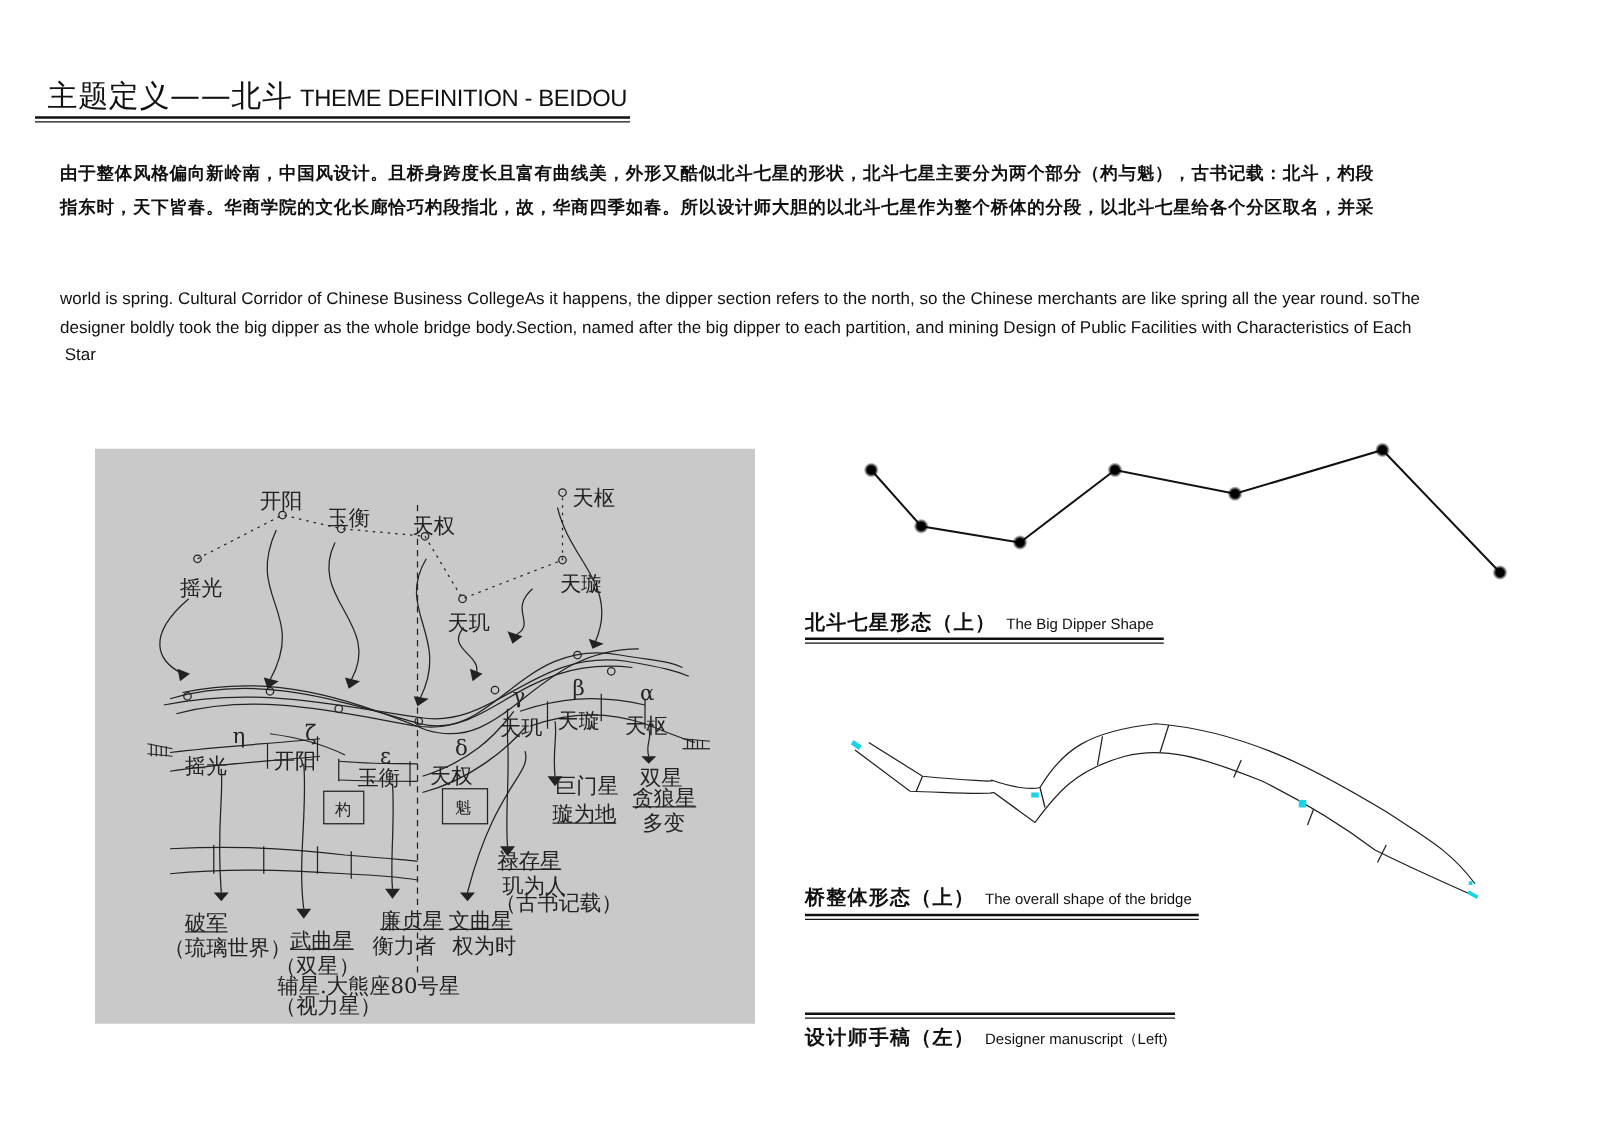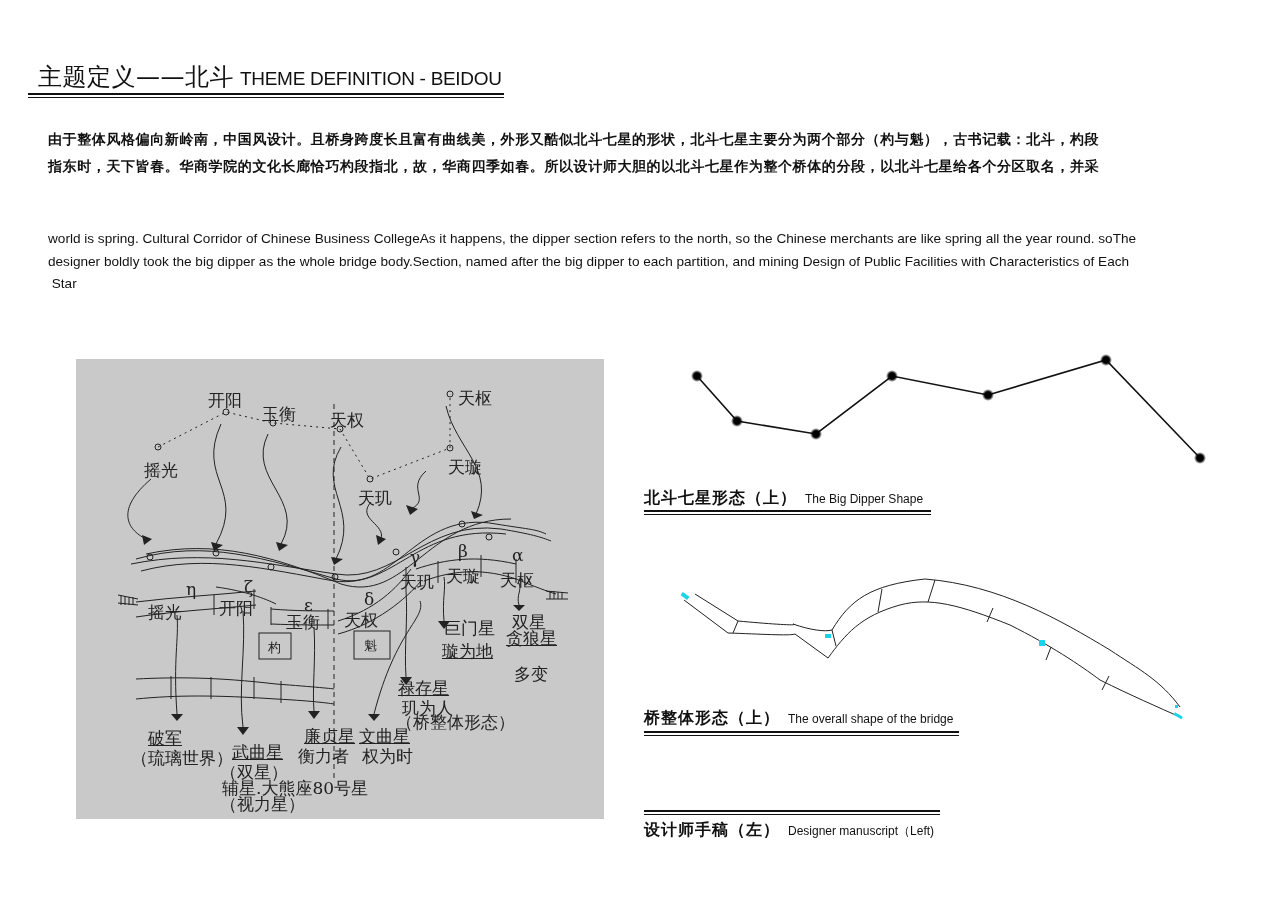--- a/index.html
+++ b/index.html
@@ -191,28 +191,28 @@
   <span class="sk-label" style="left:144px; top:434px;">（视力星）</span>
 
   <span class="sk-label" style="left:228px; top:366px; text-decoration:underline;">廉贞星</span>
   <span class="sk-label" style="left:222px; top:386px;">衡力者</span>
 
   <span class="sk-label" style="left:283px; top:366px; text-decoration:underline;">文曲星</span>
   <span class="sk-label" style="left:286px; top:386px;">权为时</span>
 
   <span class="sk-label" style="left:322px; top:318px; text-decoration:underline;font-family:Liberation Mono, monospace;">禄存星</span>
   <span class="sk-label" style="left:326px; top:338px;">玑为人</span>
-  <span class="sk-label" style="left:320px; top:352px;">（桥整体形态）</span>
+  <span class="sk-label" style="left:320px; top:352px;">（古书记载）</span>
 
   <span class="sk-label" style="left:366px; top:240px; text-decoration:underline;margin-top:41px;">璇为地</span>
   <span class="sk-label" style="left:368px; top:258px;">巨门星</span>
 
   <span class="sk-label" style="left:436px; top:252px;">双星</span>
   <span class="sk-label" style="left:430px; top:268px; text-decoration:underline;">贪狼星</span>
-  <span class="sk-label" style="left:438px; top:288px;margin-top:16px;">多变</span>
+  <span class="sk-label" style="left:438px; top:288px;">多变</span>
 </div>
 
 <svg class="abs star-svg" width="540" height="130" viewBox="680 345 540 130">
   <defs>
     <radialGradient id="starglow">
       <stop offset="0%" stop-color="#000"></stop>
       <stop offset="55%" stop-color="#000"></stop>
       <stop offset="100%" stop-color="#000" stop-opacity="0"></stop>
     </radialGradient>
   </defs>

